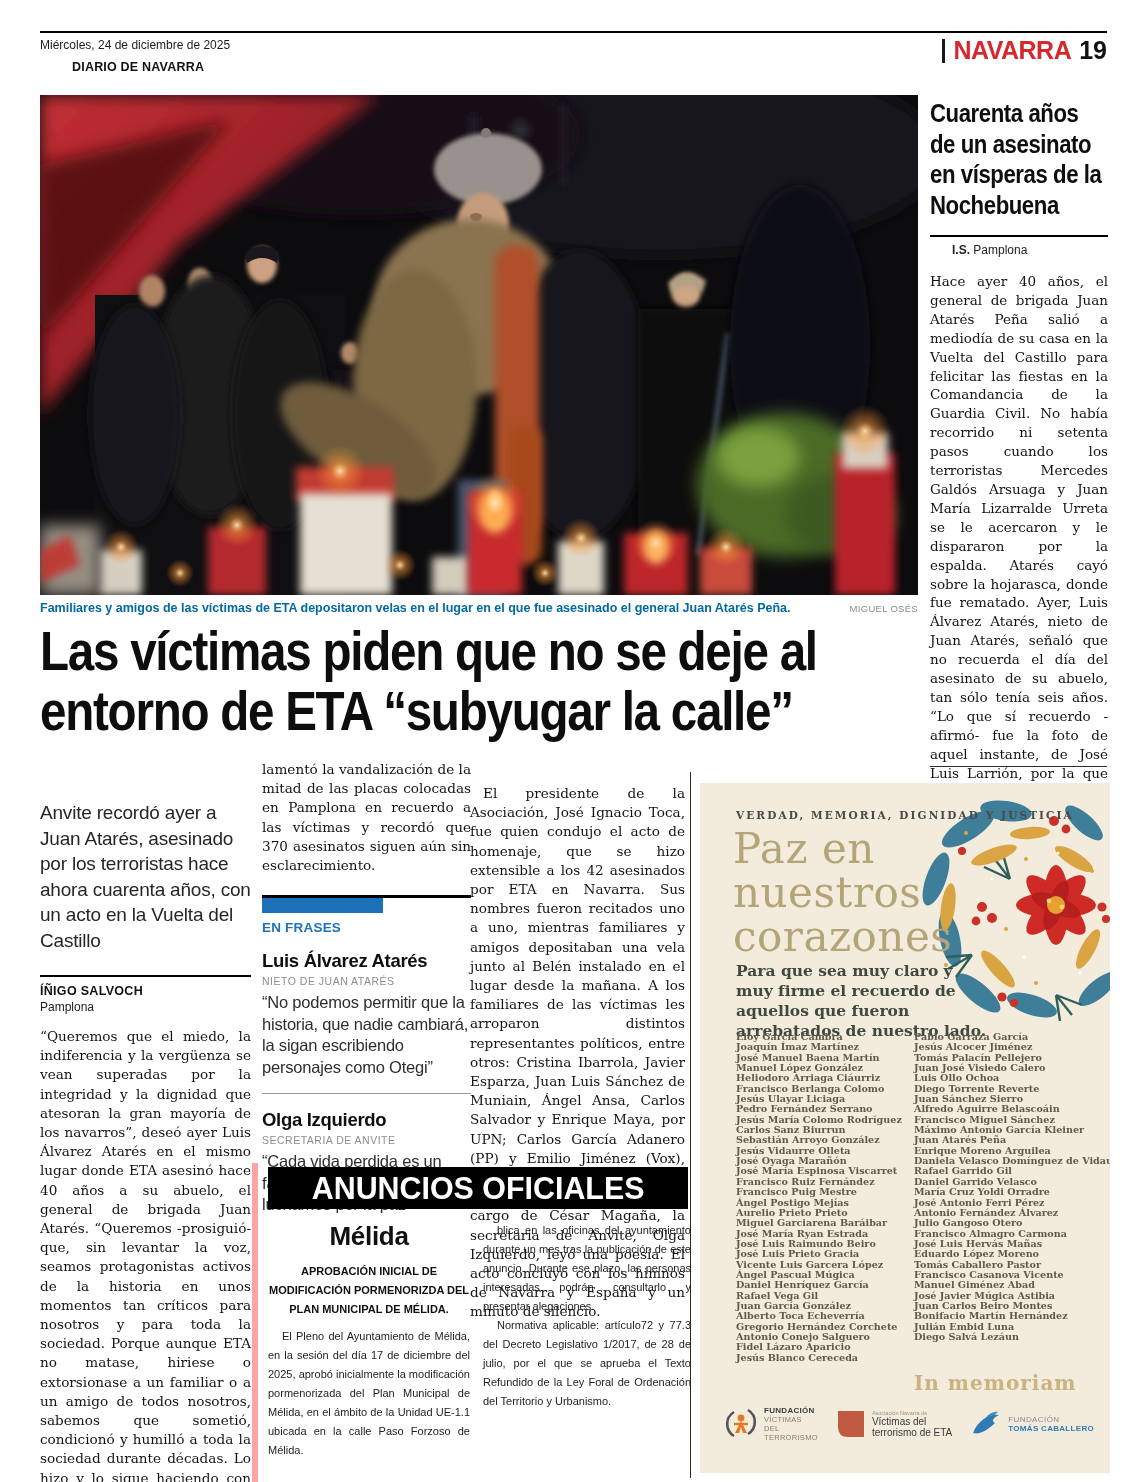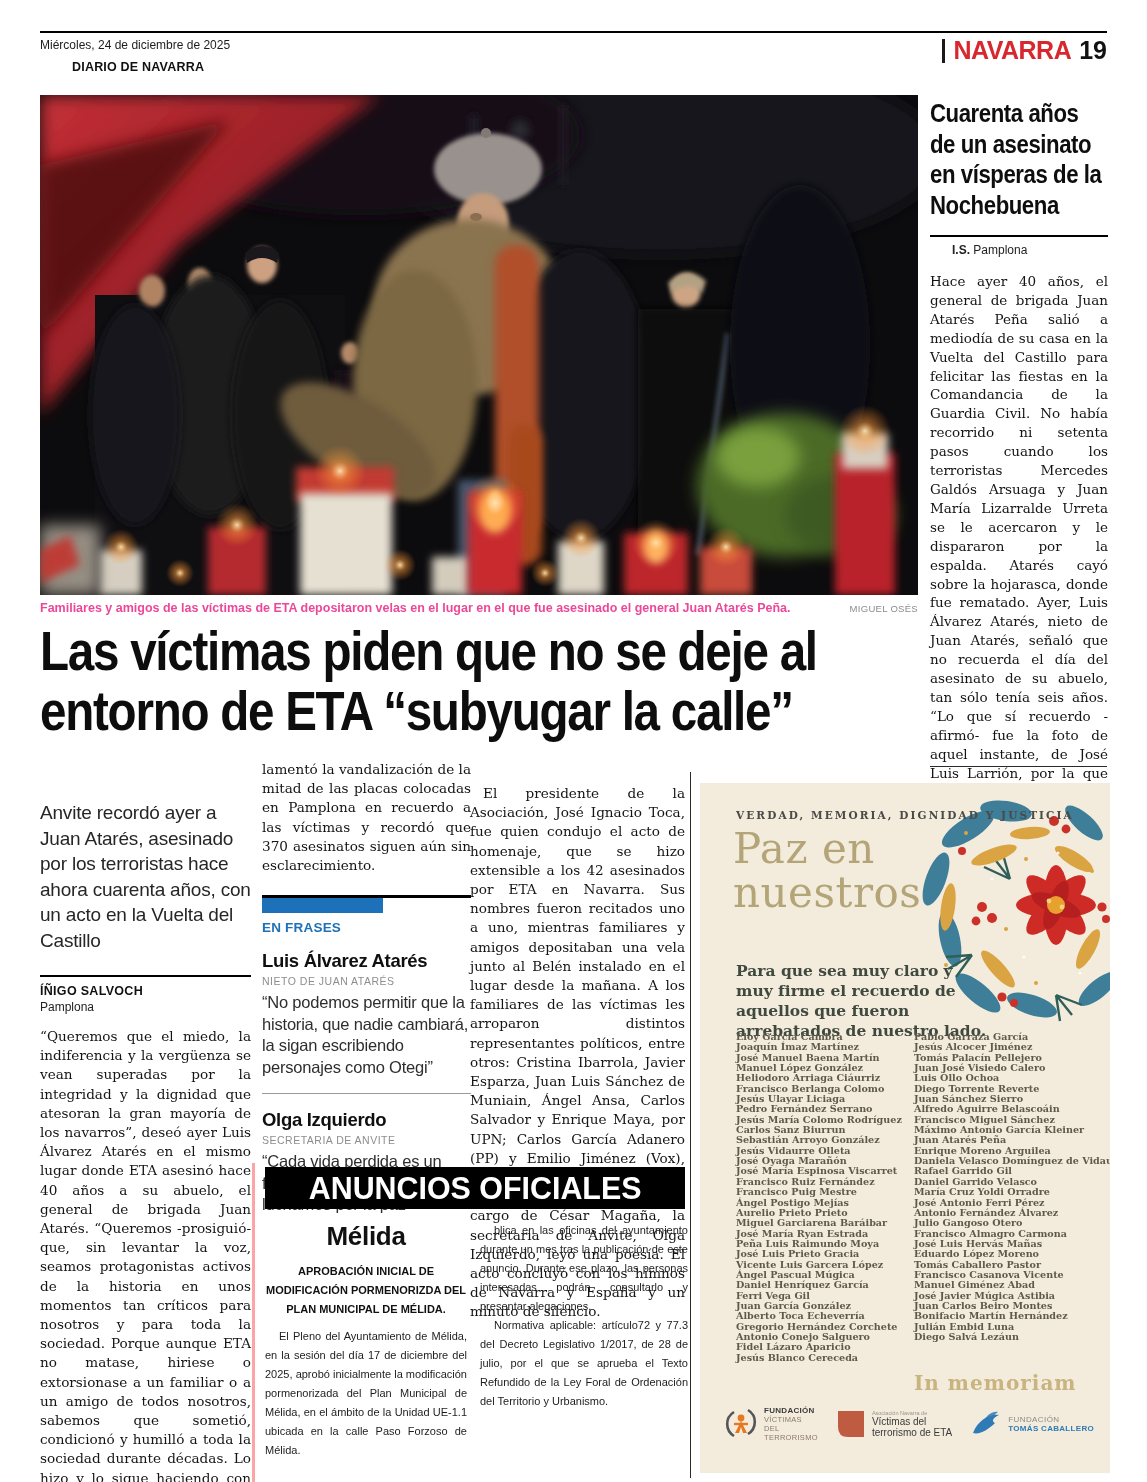--- a/index.html
+++ b/index.html
@@ -13,21 +13,21 @@
   .hdr-brand{left:40px;top:60px;font-size:12.5px;font-weight:bold;letter-spacing:.2px;padding-left:32px;}
   .hdr-right{right:40px;top:36px;display:flex;align-items:center;gap:8px;}
   .hdr-vbar{width:3px;height:24px;background:#1a1a1a;}
   .hdr-section{font-size:25px;font-weight:bold;color:#d7282f;letter-spacing:-.5px;}
   .hdr-pageno{font-size:25px;font-weight:bold;color:#121212;}
 
   
   .photo{left:40px;top:95px;width:878px;height:500px;background:#0c0b0d;overflow:hidden;}
   .photo svg{display:block;width:100%;height:100%;}
   .caption-row{left:40px;top:601px;width:878px;height:16px;}
-  .caption{position:absolute;left:0;top:0;font-size:12.5px;font-weight:bold;color:#ec4899;text-align:center;}
+  .caption{position:absolute;left:0;top:0;font-size:12.5px;font-weight:bold;color:#0369a1;text-align:center;}
   .credit{position:absolute;right:0;top:2px;font-size:9.5px;color:#8b8b8b;letter-spacing:.3px;}
 
   
   .headline{left:40px;top:621px;width:885px;}
   .headline .hl-line{display:block;white-space:nowrap;font-weight:bold;font-size:56px;
       line-height:60px;letter-spacing:-1.5px;color:#0d0d0d;
       transform:scaleX(.85);transform-origin:left center;}
 
   
   .col1{left:40px;top:760px;width:211px;}
@@ -49,21 +49,21 @@
   .q-text{margin-top:5px;font-size:16.5px;line-height:21.5px;color:#2e2e2e;letter-spacing:-.2px;}
   .q-divider{margin:15px 0 0 0;height:1px;background:#9a9a9a;}
 
   .col3{left:470px;top:784px;width:215px;}
   .col3 .para{font-family:"DejaVu Serif","Liberation Serif",serif;font-size:13.6px;line-height:19.2px;
       text-align:justify;color:#141414;hyphens:auto;-webkit-hyphens:auto;text-indent:13px;margin:0;}
 
   .vrule-mid{left:690px;top:772px;width:1px;height:706px;background:#2a2a2a;}
 
   
-  .anuncios{left:252px;top:1163px;width:438px;height:319px;border-left:3px solid #fca5a5;}
+  .anuncios{left:252px;top:1163px;width:438px;height:319px;border-left:6px solid #fca5a5;}
   .an-bar{position:absolute;left:10px;top:4px;width:420px;height:42px;background:#000;
       display:flex;align-items:center;justify-content:center;}
   .an-bar span{color:#fff;font-weight:bold;font-size:32px;letter-spacing:0;white-space:nowrap;
       transform:scaleX(.95);}
   .an-colA{position:absolute;left:10px;top:58px;width:202px;}
   .an-colB{position:absolute;left:225px;top:58px;width:208px;}
   .an-town{font-size:26px;font-weight:bold;text-align:center;letter-spacing:-.3px;}
   .an-sub{margin-top:10px;font-size:11px;line-height:19px;font-weight:bold;text-align:center;}
   .an-para{font-size:11px;line-height:19px;text-align:justify;color:#1d1d1d;hyphens:auto;
       -webkit-hyphens:auto;text-indent:14px;margin:0;}
@@ -370,20 +370,21 @@
             <circle cx="118" cy="170" r="1.6"></circle>
           <circle cx="174" cy="186" r="1.6"></circle>
         </g>
       </g>
     </svg>
 
     <div class="ad-tagline">VERDAD, MEMORIA, DIGNIDAD Y JUSTICIA</div>
     <div class="ad-title">
       <div>Paz en</div>
       <div>nuestros</div>
+      <div>corazones</div>
     </div>
     <div class="ad-lead">Para que sea muy claro y muy firme el recuerdo de aquellos que fueron arrebatados de nuestro lado.</div>
     <div class="ad-names1">
         <div class="name-item">Eloy García Cambra</div>
         <div class="name-item">Joaquín Ímaz Martínez</div>
         <div class="name-item">José Manuel Baena Martín</div>
         <div class="name-item">Manuel López González</div>
         <div class="name-item">Heliodoro Arriaga Ciáurriz</div>
         <div class="name-item">Francisco Berlanga Colomo</div>
         <div class="name-item">Jesús Ulayar Liciaga</div>
@@ -393,26 +394,26 @@
         <div class="name-item">Sebastián Arroyo González</div>
         <div class="name-item">Jesús Vidaurre Olleta</div>
         <div class="name-item">José Oyaga Marañón</div>
         <div class="name-item">José María Espinosa Viscarret</div>
         <div class="name-item">Francisco Ruiz Fernández</div>
         <div class="name-item">Francisco Puig Mestre</div>
         <div class="name-item">Ángel Postigo Mejías</div>
         <div class="name-item">Aurelio Prieto Prieto</div>
         <div class="name-item">Miguel Garciarena Baráibar</div>
         <div class="name-item">José María Ryan Estrada</div>
-        <div class="name-item">Peña Luis Raimundo Moya</div>
+        <div class="name-item">José Luis Raimundo Beiro</div>
         <div class="name-item">José Luis Prieto Gracia</div>
         <div class="name-item">Vicente Luis Garcera López</div>
         <div class="name-item">Ángel Pascual Múgica</div>
         <div class="name-item">Daniel Henríquez García</div>
-        <div class="name-item">Ferri Vega Gil</div>
+        <div class="name-item">Rafael Vega Gil</div>
         <div class="name-item">Juan García González</div>
         <div class="name-item">Alberto Toca Echeverría</div>
         <div class="name-item">Gregorio Hernández Corchete</div>
         <div class="name-item">Antonio Conejo Salguero</div>
         <div class="name-item">Fidel Lázaro Aparicio</div>
         <div class="name-item">Jesús Blanco Cereceda</div>
       </div>
     <div class="ad-names2">
         <div class="name-item">Pablo Garraza García</div>
         <div class="name-item">Jesús Alcocer Jiménez</div>

